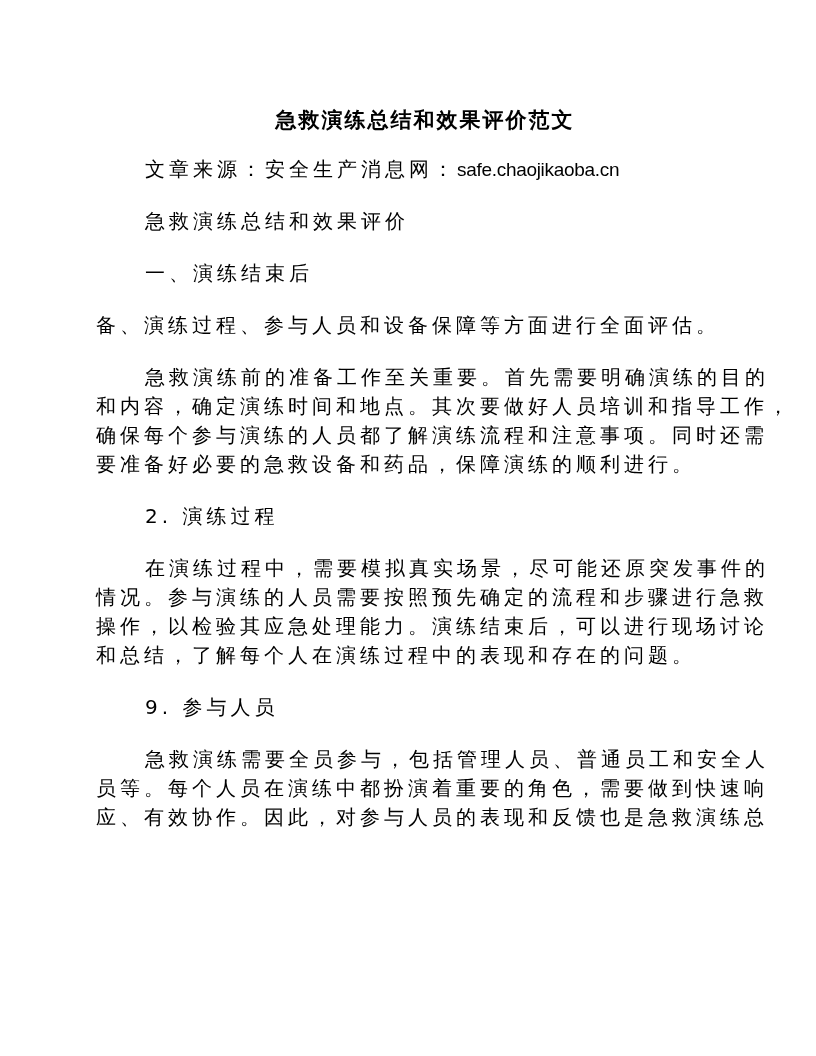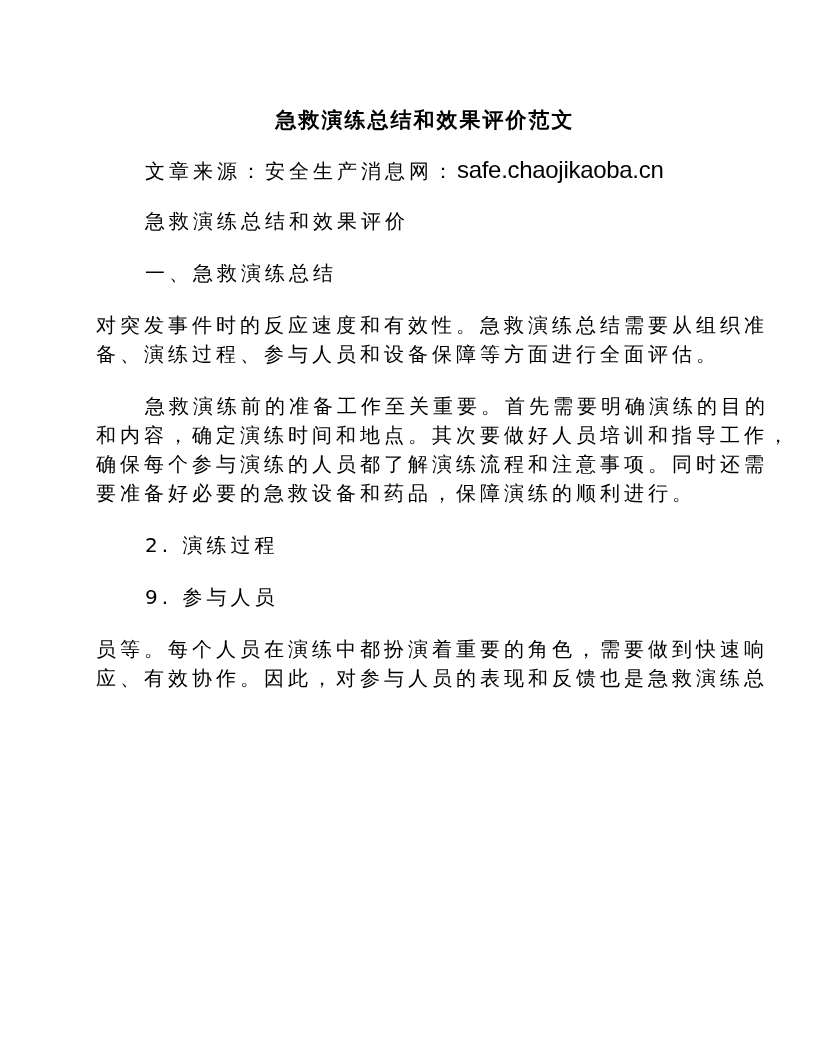--- a/index.html
+++ b/index.html
@@ -51,65 +51,71 @@
       font-size: 20px;
       letter-spacing: 4px;
       white-space: nowrap;
     }
     .indent {
       padding-left: 49px;
     }
     .latin {
       font-family: "Liberation Sans", sans-serif;
       letter-spacing: -0.3px;
-      font-size: 24px;
+      font-size: 19px;
     }
   </style>
 </head>
 <body>
 
 <div class="page">
 
   <div class="title">急救演练总结和效果评价范文</div>
 
   <div class="body">
 
     <div class="para">
       <span class="line indent"><span>文章来源：安全生产消息网：</span><span class="latin">safe.chaojikaoba.cn</span></span>
     </div>
 
     <div class="para">
       <span class="line indent">急救演练总结和效果评价</span>
     </div>
 
     <div class="para">
-      <span class="line indent">一、急救演练总结</span>
+      <span class="line indent">一、演练结束后</span>
     </div>
 
     <div class="para">
-      <span class="line">对突发事件时的反应速度和有效性。急救演练总结需要从组织准</span>
       <span class="line">备、演练过程、参与人员和设备保障等方面进行全面评估。</span>
     </div>
 
 
     <div class="para">
       <span class="line indent">急救演练前的准备工作至关重要。首先需要明确演练的目的</span>
       <span class="line">和内容，确定演练时间和地点。其次要做好人员培训和指导工作，</span>
       <span class="line">确保每个参与演练的人员都了解演练流程和注意事项。同时还需</span>
       <span class="line">要准备好必要的急救设备和药品，保障演练的顺利进行。</span>
     </div>
 
     <div class="para">
       <span class="line indent">2. 演练过程</span>
     </div>
 
+    <div class="para">
+      <span class="line indent">在演练过程中，需要模拟真实场景，尽可能还原突发事件的</span>
+      <span class="line">情况。参与演练的人员需要按照预先确定的流程和步骤进行急救</span>
+      <span class="line">操作，以检验其应急处理能力。演练结束后，可以进行现场讨论</span>
+      <span class="line">和总结，了解每个人在演练过程中的表现和存在的问题。</span>
+    </div>
 
     <div class="para">
       <span class="line indent">9. 参与人员</span>
     </div>
 
     <div class="para">
+      <span class="line indent">急救演练需要全员参与，包括管理人员、普通员工和安全人</span>
       <span class="line">员等。每个人员在演练中都扮演着重要的角色，需要做到快速响</span>
       <span class="line">应、有效协作。因此，对参与人员的表现和反馈也是急救演练总</span>
     </div>
 
   </div>
 </div>
 
 </body></html>

